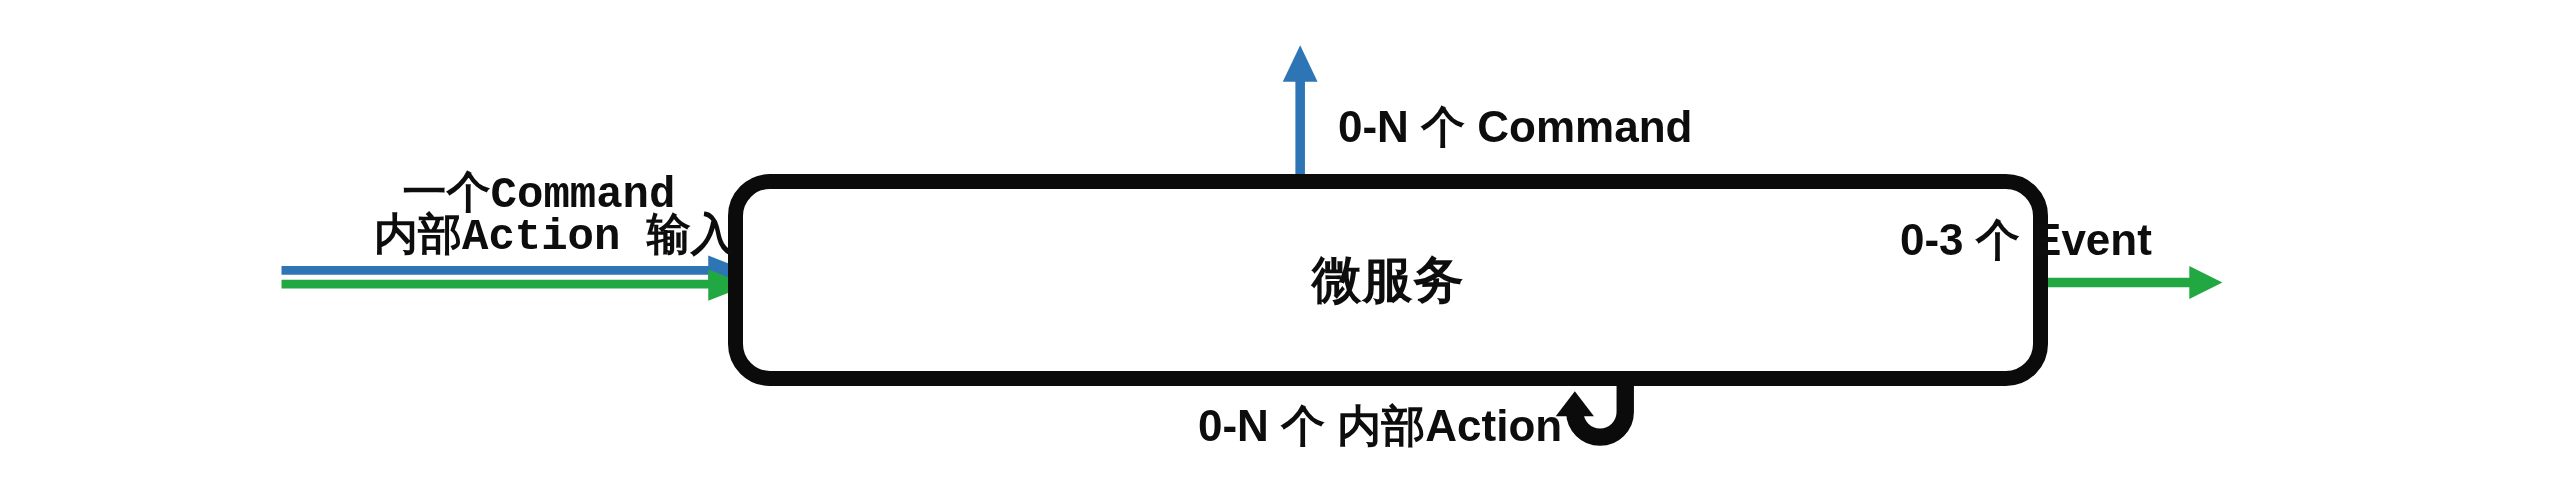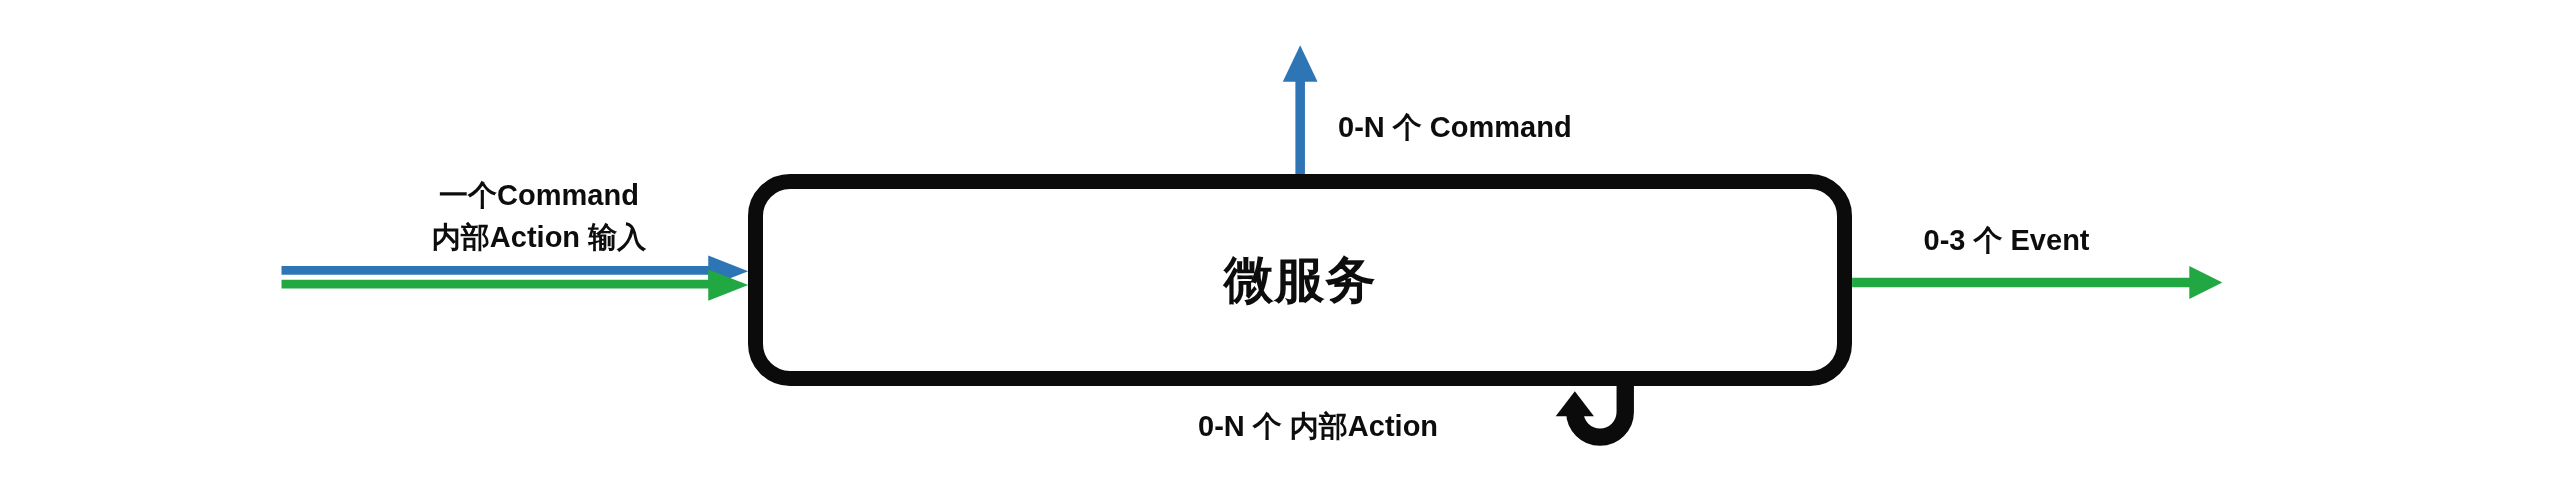--- a/index.html
+++ b/index.html
@@ -19,51 +19,52 @@
   }
   #arrow-layer {
     position: absolute;
     left: 0; top: 0;
     width: 2576px; height: 485px;
   }
   .label {
     position: absolute;
     color: #0d0d0d;
     font-weight: 600;
-    font-size: 29px;
+    font-size: 44px;
     line-height: 42px;
     white-space: nowrap;
   }
   #left-input-label {
     left: 374px;
     top: 174px;
     width: 330px;
     text-align: center;
+    font-family: Liberation Mono, monospace;
   }
   #top-output-label {
     left: 1338px;
     top: 106px;
   }
   #right-output-label {
     left: 1900px;
     top: 219px;
     width: 213px;
     text-align: center;
   }
   #self-loop-label {
     left: 1198px;
     top: 405px;
     width: 296px;
     text-align: left;
   }
   #service-box {
     position: absolute;
-    left: 748px;
+    left: 728px;
     top: 174px;
-    width: 1104px;
+    width: 1320px;
     height: 212px;
     box-sizing: border-box;
     border: 15.7px solid #0b0b0b;
     border-radius: 42px;
     background: #ffffff;
     display: flex;
     align-items: center;
     justify-content: center;
   }
   #service-box .box-label {

